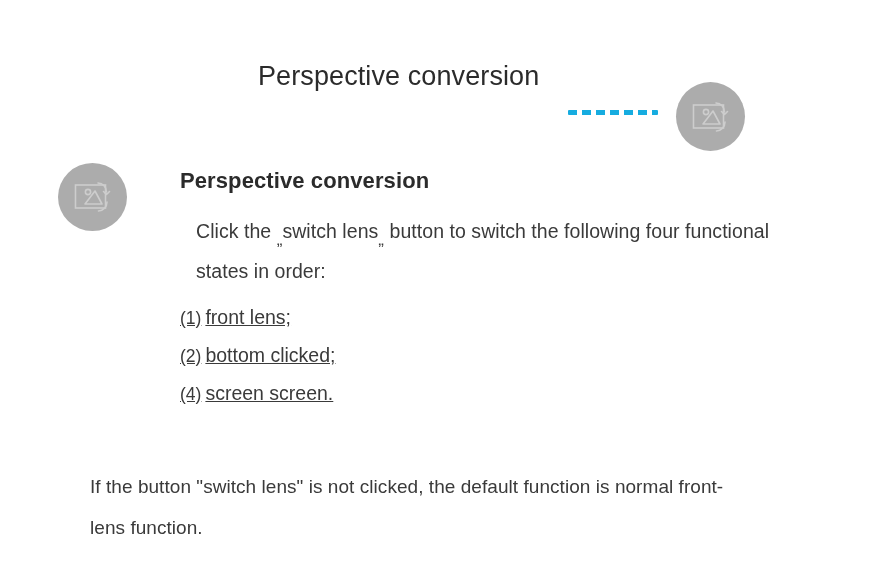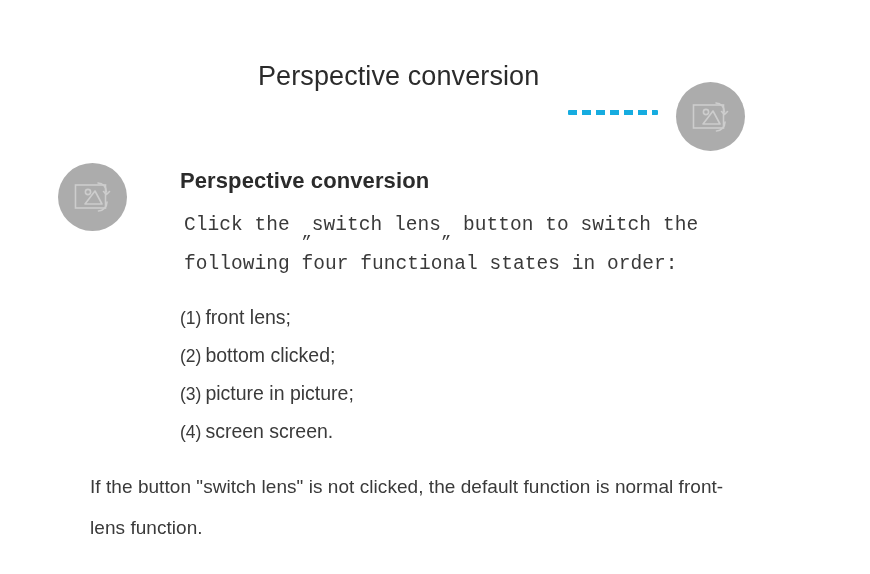--- a/index.html
+++ b/index.html
@@ -77,38 +77,38 @@
     font-weight: bold;
     color: #2b2b2b;
     line-height: 30px;
     margin: 0 0 10px 0;
     letter-spacing: 0.1px;
   }
   #section-intro {
     font-size: 19.5px;
     line-height: 38px;
     color: #3a3a3a;
-    margin: 4px;
+    margin: 16px;
     width: 580px;
     letter-spacing: 0.05px;
-    font-family: Liberation Mono, monospace;
   }
   .lowquote {
     display: inline-block;
     transform: translateY(7px);
     font-size: 17px;
     color: #3a3a3a;
   }
 
   
   #state-list {
     position: absolute;
     left: 180px;
     top: 299px;
     width: 430px;
+    text-decoration: underline;
   }
   .state-item {
     font-size: 19.5px;
     line-height: 37px;
     color: #3a3a3a;
     white-space: nowrap;
   }
   .state-num {
     font-size: 17.5px;
     color: #3a3a3a;
@@ -164,17 +164,16 @@
 
   <div id="section-heading">Perspective conversion</div>
 
   <p id="section-intro"><span>Click the </span><span class="lowquote">„</span><span>switch lens</span><span class="lowquote">„</span><span> button to switch the following four functional states in order:</span></p>
 
 </div>
 
 <div id="state-list">
   <div class="state-item"><span class="state-num">(1)</span><span>front lens;</span></div>
   <div class="state-item"><span class="state-num">(2)</span><span>bottom clicked;</span></div>
-  <div class="state-item"><span class="state-num">(3)</span><span>picture in picture;</span></div>
   <div class="state-item"><span class="state-num">(4)</span><span>screen screen.</span></div>
 </div>
 
 <div id="footer-note">If the button "switch lens" is not clicked, the default function is normal front-lens function.</div>
 
 </body></html>

